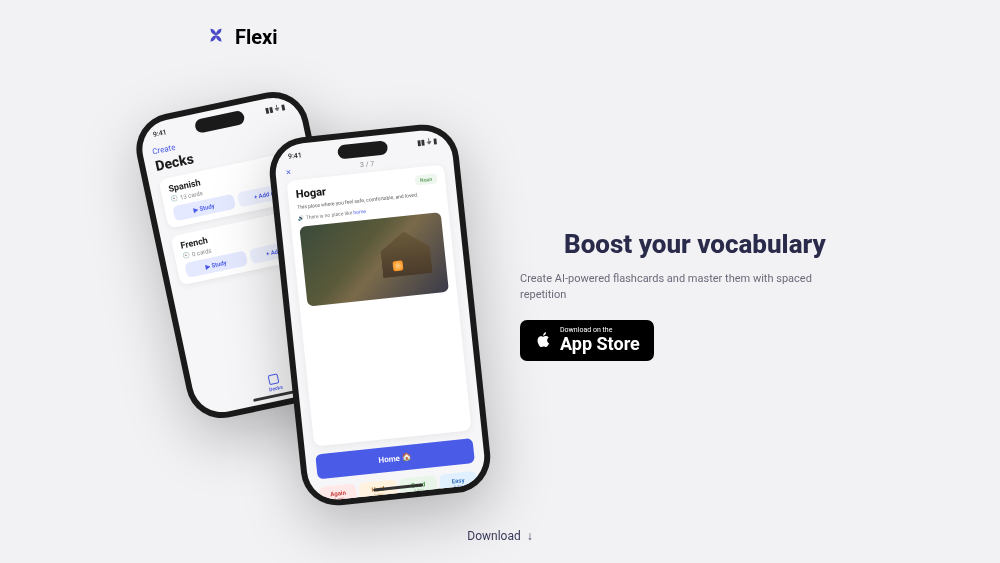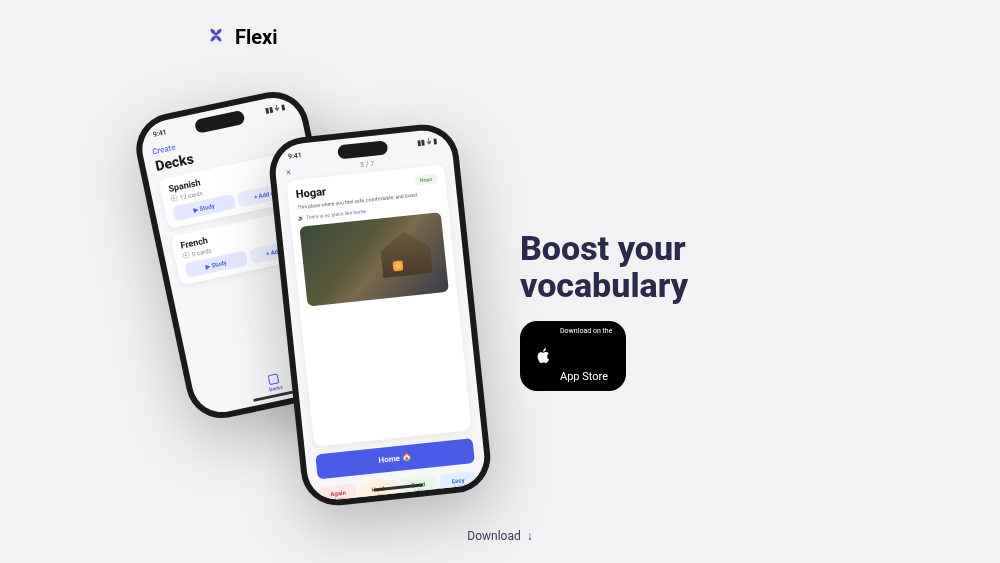--- a/index.html
+++ b/index.html
@@ -249,45 +249,46 @@
   .r-good  { background: #e8f5e8; color: #3a8a3a; }
   .r-easy  { background: #e0f0ff; color: #3070c0; }
 
   .hero-text {
     position: absolute;
     left: 520px;
     top: 230px;
     width: 320px;
   }
   .hero-title {
-    font-size: 34px;
+    font-size: 26px;
     font-weight: 800;
     color: #2a2a4a;
     line-height: 1.1;
+    margin-left: 44px;
   }
   .hero-subtitle {
     font-size: 11px;
     color: #6a6a7a;
     margin-top: 12px;
     line-height: 1.5;
   }
   .appstore-btn {
     margin-top: 16px;
     display: inline-flex;
     align-items: center;
     gap: 8px;
     background: #000;
     color: #fff;
     padding: 7px 14px;
-    border-radius: 17px;
+    border-radius: 7px;
   }
   .apple-icon { width: 18px; height: 20px; fill: #fff; }
   .appstore-text { display: flex; flex-direction: column; line-height: 1.1; }
   .appstore-small { font-size: 7px; }
-  .appstore-big { font-size: 11px; font-weight: 400; margin-top: 36px; }
+  .appstore-big { font-size: 18px; font-weight: 700; }
 
   .features-link {
     position: absolute;
     bottom: 20px;
     left: 50%;
     transform: translateX(-50%);
     display: flex;
     align-items: center;
     gap: 6px;
     font-size: 12px;
@@ -418,20 +419,21 @@
           </div>
         </div>
       </div>
       <div class="home-indicator"></div>
     </div>
   </div>
 </div>
 
 <div class="hero-text">
   <h1 class="hero-title">Boost your vocabulary</h1>
+  <p class="hero-subtitle">Create AI-powered flashcards and master them with spaced repetition</p>
   <a class="appstore-btn">
     <svg class="apple-icon" viewBox="0 0 24 24">
       <path d="M17.5 12.5c0-2.5 2-3.7 2.1-3.8-1.1-1.7-2.9-1.9-3.5-1.9-1.5-.2-2.9.9-3.6.9-.8 0-1.9-.9-3.1-.8-1.6 0-3.1.9-3.9 2.4-1.7 2.9-.4 7.2 1.2 9.6.8 1.1 1.7 2.4 3 2.4 1.2 0 1.7-.8 3.1-.8 1.5 0 1.9.8 3.1.8 1.3 0 2.1-1.2 2.9-2.3.9-1.3 1.3-2.6 1.3-2.7-.1 0-2.6-1-2.6-3.8zM15 4.8c.7-.8 1.1-1.9 1-3-.9 0-2.1.6-2.8 1.4-.6.7-1.1 1.9-1 3 1 .1 2.1-.5 2.8-1.4z"></path>
     </svg>
     <span class="appstore-text">
       <span class="appstore-small">Download on the</span>
       <span class="appstore-big">App Store</span>
     </span>
   </a>
 </div>

